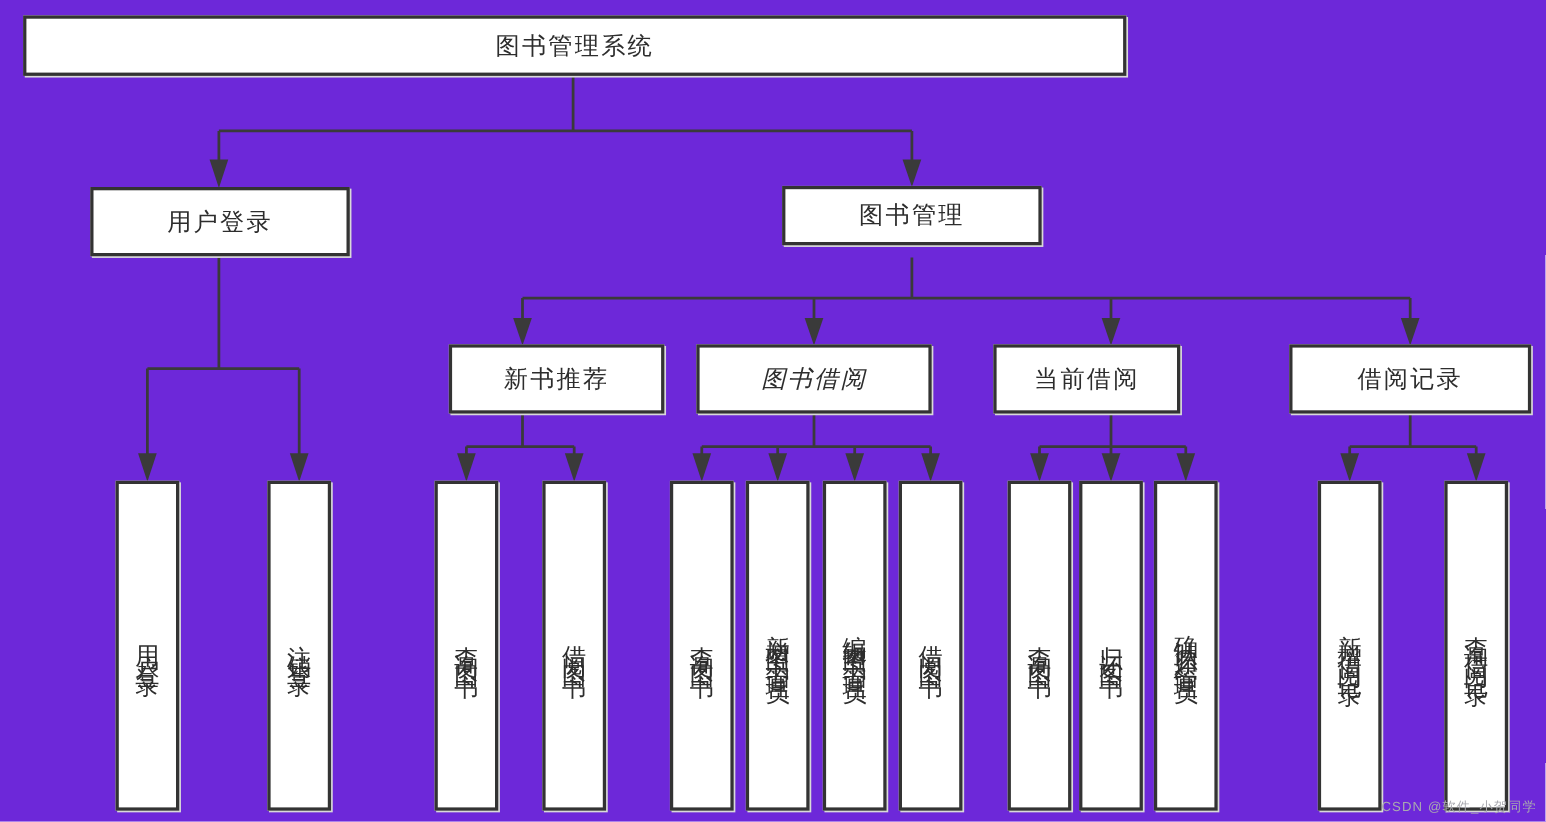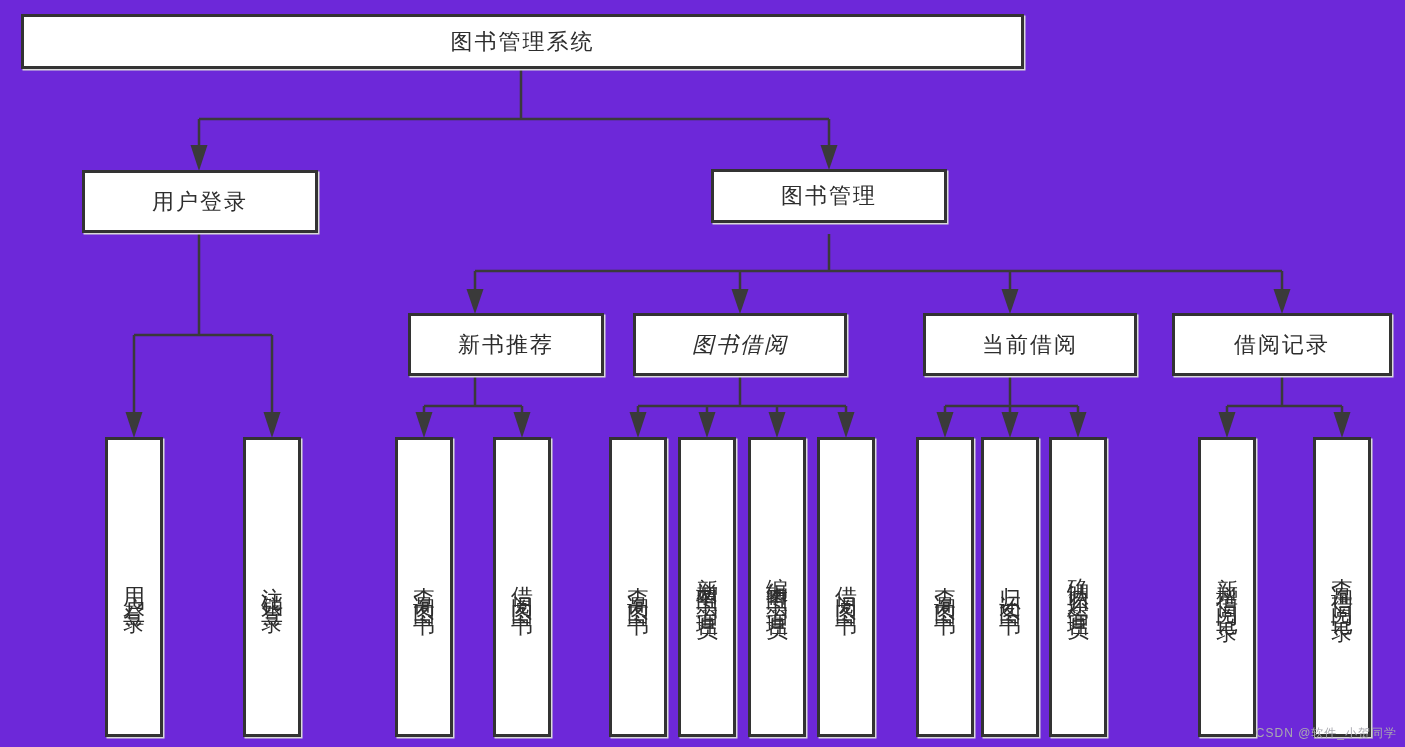--- a/index.html
+++ b/index.html
@@ -32,21 +32,21 @@
     letter-spacing: 2px;
     white-space: nowrap;
     color: #2d2d2d;
   }
   .root-box   { left: 21px;  top: 14px;  width: 1003px; height: 55px; }
   .l2a        { left: 82px;  top: 170px; width: 236px;  height: 63px; }
   .l2b        { left: 711px; top: 169px; width: 236px;  height: 54px; }
   .l3         { top: 313px;  height: 63px; }
   .l3a        { left: 363px;  width: 196px; margin-left: 45px; }
   .l3b        { left: 633px;  width: 214px; font-style: italic; }
-  .l3c        { left: 903px;  width: 214px; margin-left: 20px; }
+  .l3c        { left: 903px;  width: 170px; }
   .l3d        { left: 1172px; width: 220px; }
   .leaf       { top: 437px; width: 58px; height: 300px; }
   .vtext {
     writing-mode: vertical-rl;
     text-orientation: mixed;
     font-size: 22px;
     letter-spacing: 9px;
     line-height: 1;
     color: #2d2d2d;
     white-space: nowrap;

